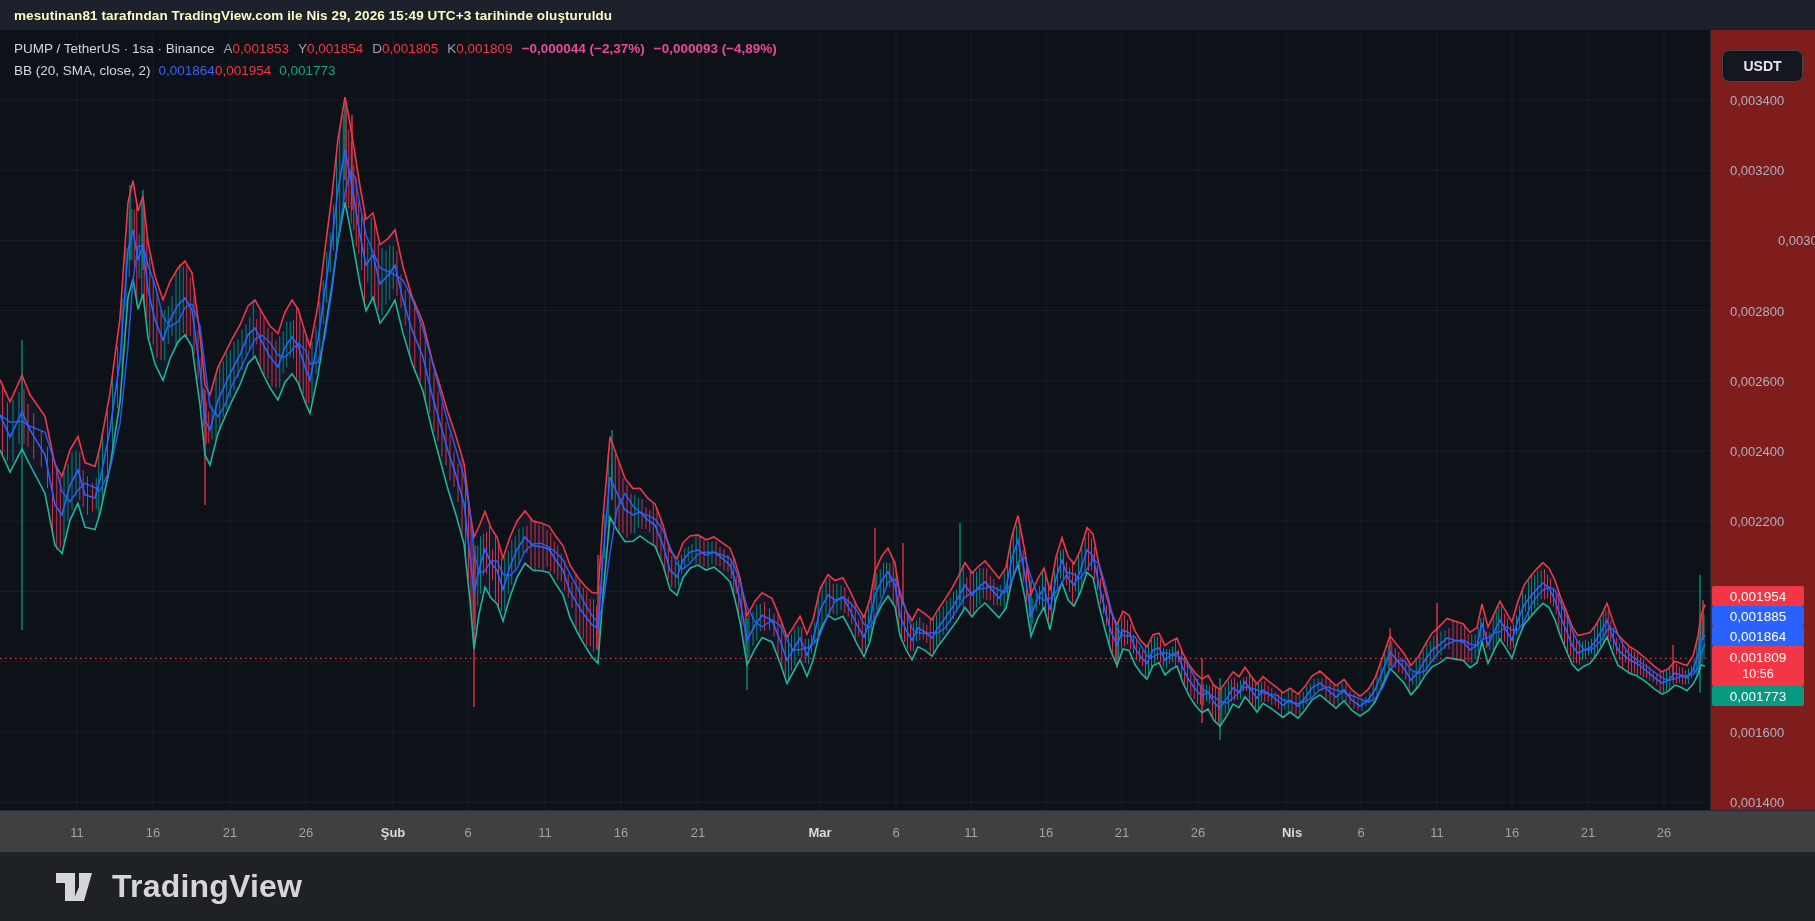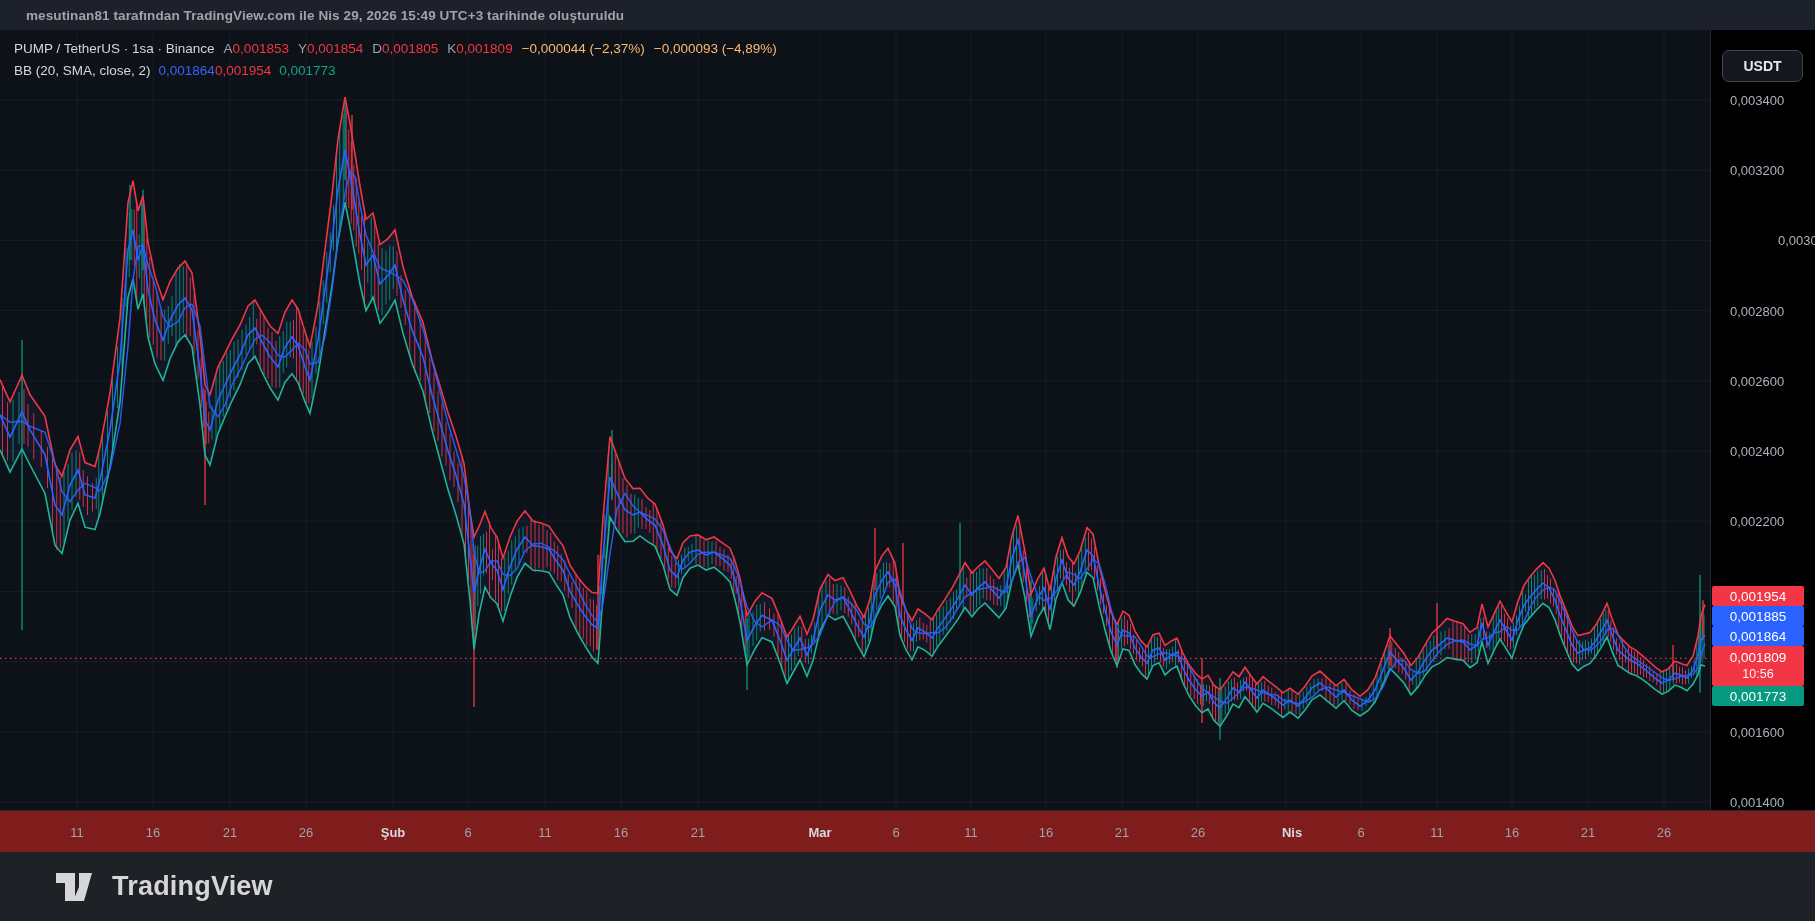--- a/index.html
+++ b/index.html
@@ -1,54 +1,54 @@
 <!DOCTYPE html>
 <html><head>
 <meta charset="utf-8">
 <style>
   html,body{margin:0;padding:0;background:#000;}
   #stage{position:relative;width:1815px;height:921px;overflow:hidden;
          font-family:"Liberation Sans", sans-serif;background:#0d1118;}
   
   #topbar{position:absolute;left:0;top:0;width:1815px;height:30px;background:#1d212c;
           display:flex;align-items:center;}
-  #topbar span{margin-left:26px;font-size:13.5px;font-weight:bold;color:#a3a3a3;letter-spacing:.1px;}
+  #topbar span{margin-left:14px;font-size:13.5px;font-weight:bold;color:#fef9c3;letter-spacing:.1px;}
   
   #plot{position:absolute;left:0;top:30px;width:1710px;height:780px;background:#0d1118;}
-  #paxis{position:absolute;left:1710px;top:30px;width:105px;height:780px;background:#000000;
+  #paxis{position:absolute;left:1710px;top:30px;width:105px;height:780px;background:#7f1d1d;
          border-left:1px solid #232837;}
   .pxlabel{position:absolute;left:19px;font-size:13px;color:#adb1bc;transform:translateY(-50%);white-space:nowrap;}
-  #taxis{position:absolute;left:0;top:810px;width:1815px;height:42px;background:#7f1d1d;
+  #taxis{position:absolute;left:0;top:810px;width:1815px;height:42px;background:#404040;
          border-top:1px solid #232837;}
   .txlabel{position:absolute;top:50%;transform:translate(-50%,-50%);font-size:13px;color:#9da2ad;}
   .txlabel.month{color:#d6d9e0;font-weight:bold;}
   
   .ptag{position:absolute;left:1712px;width:92px;height:20px;border-radius:2px;color:#fff;
         font-size:13.5px;display:flex;align-items:center;justify-content:center;z-index:5;}
   .ptag.tall{height:40px;flex-direction:column;line-height:17px;}
   .ptag .sub{font-size:12.5px;opacity:.92;}
   
   #legend{position:absolute;left:14px;top:38px;z-index:6;font-size:13.5px;line-height:21.5px;color:#d4d7df;}
   #legend .row{white-space:nowrap;}
   #legend .sym{color:#d4d7df;}
   #legend .k{color:#9ba0ac;margin-left:9px;}
   #legend .red{color:#f23645;}
   #legend .blue{color:#3964f9;margin-left:8px;}
   #legend .grn{color:#13a487;margin-left:8px;}
-  #legend .chg{color:#fdba74;margin-left:9px;}
+  #legend .chg{color:#ec4899;margin-left:9px;font-weight:bold;}
   
   #usdtbtn{position:absolute;left:1722px;top:50px;width:79px;height:30px;border:1px solid #40454f;
            border-radius:7px;background:#14171e;color:#e6e8ec;font-size:14px;font-weight:bold;
            display:flex;align-items:center;justify-content:center;cursor:pointer;z-index:7;}
   
   #footer{position:absolute;left:0;top:852px;width:1815px;height:69px;background:#1e2125;
           display:flex;align-items:center;}
   #logo{display:flex;align-items:center;margin-left:55px;}
   #logo svg{display:block;}
-  #logoname{margin-left:13px;font-size:27px;font-weight:bold;color:#d6d6d8;letter-spacing:.2px;}
+  #logoname{margin-left:13px;font-size:32px;font-weight:bold;color:#d6d6d8;letter-spacing:.2px;}
 </style>
 </head>
 <body>
 
 <div id="stage">
 
   <div id="topbar">
     <span>mesutinan81 tarafından TradingView.com ile Nis 29, 2026 15:49 UTC+3 tarihinde oluşturuldu</span>
   </div>
 

